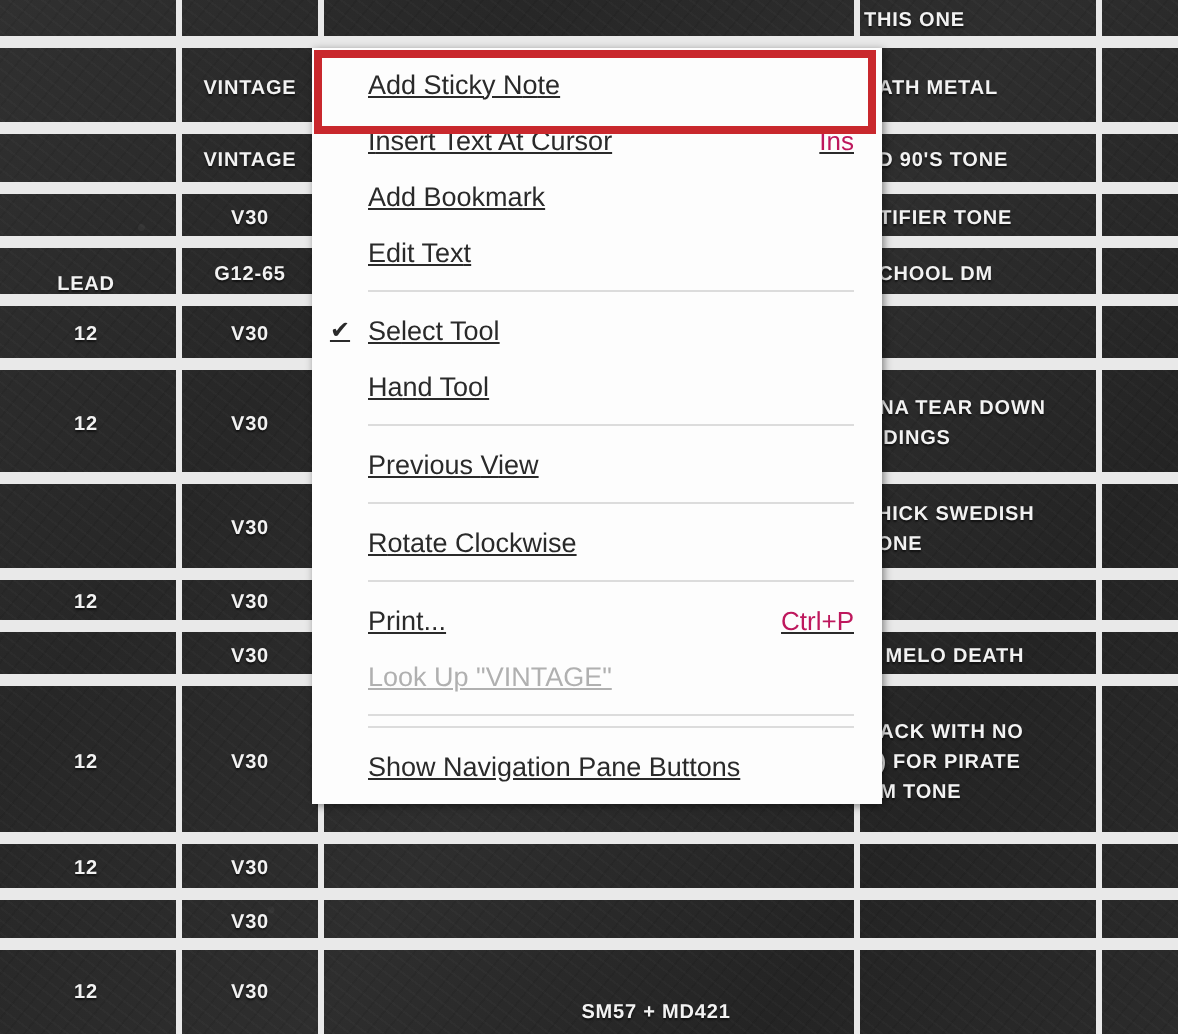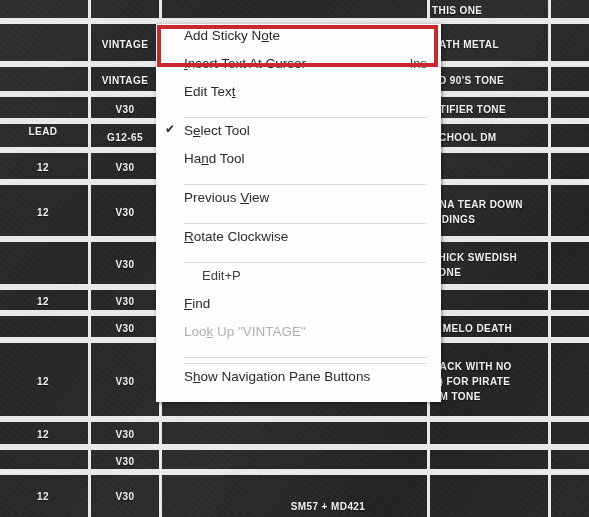--- a/index.html
+++ b/index.html
@@ -80,44 +80,45 @@
     width: 285px;
     background: #fdfdfd;
     box-shadow: 1px 1px 4px rgba(0,0,0,0.45);
     padding: 4px 0 5px 0;
     box-sizing: border-box;
     z-index: 20;
   }
   .menu-item {
     position: relative;
     display: flex;
-    align-items: flex-start;
+    align-items: center;
     height: 28px;
     padding: 0 14px 0 0;
     box-sizing: border-box;
     color: #2a2a2a;
     font-family: "Liberation Sans", sans-serif;
     font-size: 13.5px;
     cursor: default;
     white-space: nowrap;
+    text-decoration: underline;
   }
   .menu-item.disabled { color: #b0b0b0; }
   .check-slot {
     width: 28px;
     min-width: 28px;
     text-align: center;
     font-size: 12px;
     color: #2a2a2a;
     line-height: 1;
   }
   .mi-label { flex: 1 1 auto; }
   .mi-label .acc { text-decoration: underline; }
   .mi-accel {
     margin-left: 18px;
-    color: #404040;
+    color: #be185d;
     font-size: 13px;
   }
   .menu-sep {
     height: 1px;
     background: #dcdcdc;
     margin: 5px 14px 5px 28px;
   }
 
   
   #highlight-box {
@@ -185,21 +186,21 @@
       </div>
       <div class="cell left" style="left: 432px; width: 116px; top: 67px; height: 27px; display: flex; align-items: center; justify-content: flex-start;">
         <span>ED 90'S TONE</span>
       </div>
       <div class="cell center" style="left: 91px; width: 68px; top: 97px; height: 24px; display: flex; align-items: center; justify-content: center;">
         <span>V30</span>
       </div>
       <div class="cell left" style="left: 432px; width: 116px; top: 97px; height: 24px; display: flex; align-items: center; justify-content: flex-start;">
         <span>CTIFIER TONE</span>
       </div>
-      <div class="cell center" style="left: 0px; width: 86px; top: 124px; height: 26px; display: flex; align-items: flex-start; justify-content: center;">
+      <div class="cell center" style="left: 0px; width: 86px; top: 124px; height: 26px; display: flex; align-items: flex-end; justify-content: center;">
         <span>LEAD</span>
       </div>
       <div class="cell center" style="left: 91px; width: 68px; top: 124px; height: 26px; display: flex; align-items: center; justify-content: center;">
         <span>G12-65</span>
       </div>
       <div class="cell left" style="left: 432px; width: 116px; top: 124px; height: 26px; display: flex; align-items: center; justify-content: flex-start;">
         <span>SCHOOL DM</span>
       </div>
       <div class="cell center" style="left: 0px; width: 86px; top: 153px; height: 29px; display: flex; align-items: center; justify-content: center;">
         <span>12</span>
@@ -266,20 +267,24 @@
         <span class="check-slot"></span>
         <span class="mi-label">Add Sticky N<span class="acc">o</span>te</span>
       </div>
       <div class="menu-item">
         <span class="check-slot"></span>
         <span class="mi-label"><span class="acc">I</span>nsert Text At Cursor</span>
         <span class="mi-accel">Ins</span>
       </div>
       <div class="menu-item">
         <span class="check-slot"></span>
+        <span class="mi-label">Add Bookm<span class="acc">a</span>rk</span>
+      </div>
+      <div class="menu-item">
+        <span class="check-slot"></span>
         <span class="mi-label">Edit Tex<span class="acc">t</span></span>
       </div>
       <div class="menu-sep"></div>
       <div class="menu-item">
         <span class="check-slot">✔</span>
         <span class="mi-label">S<span class="acc">e</span>lect Tool</span>
       </div>
       <div class="menu-item">
         <span class="check-slot"></span>
         <span class="mi-label">Ha<span class="acc">n</span>d Tool</span>
@@ -290,25 +295,22 @@
         <span class="mi-label">Previous <span class="acc">V</span>iew</span>
       </div>
       <div class="menu-sep"></div>
       <div class="menu-item">
         <span class="check-slot"></span>
         <span class="mi-label"><span class="acc">R</span>otate Clockwise</span>
       </div>
       <div class="menu-sep"></div>
       <div class="menu-item">
         <span class="check-slot"></span>
-        <span class="mi-accel">Edit+P</span>
-      </div>
-      <div class="menu-item">
-        <span class="check-slot"></span>
-        <span class="mi-label"><span class="acc">F</span>ind</span>
+        <span class="mi-label"><span class="acc">P</span>rint...</span>
+        <span class="mi-accel">Ctrl+P</span>
       </div>
       <div class="menu-item disabled">
         <span class="check-slot"></span>
         <span class="mi-label">Loo<span class="acc">k</span> Up "VINTAGE"</span>
       </div>
       <div class="menu-sep"></div>
       <div class="menu-sep"></div>
       <div class="menu-item">
         <span class="check-slot"></span>
         <span class="mi-label">S<span class="acc">h</span>ow Navigation Pane Buttons</span>

